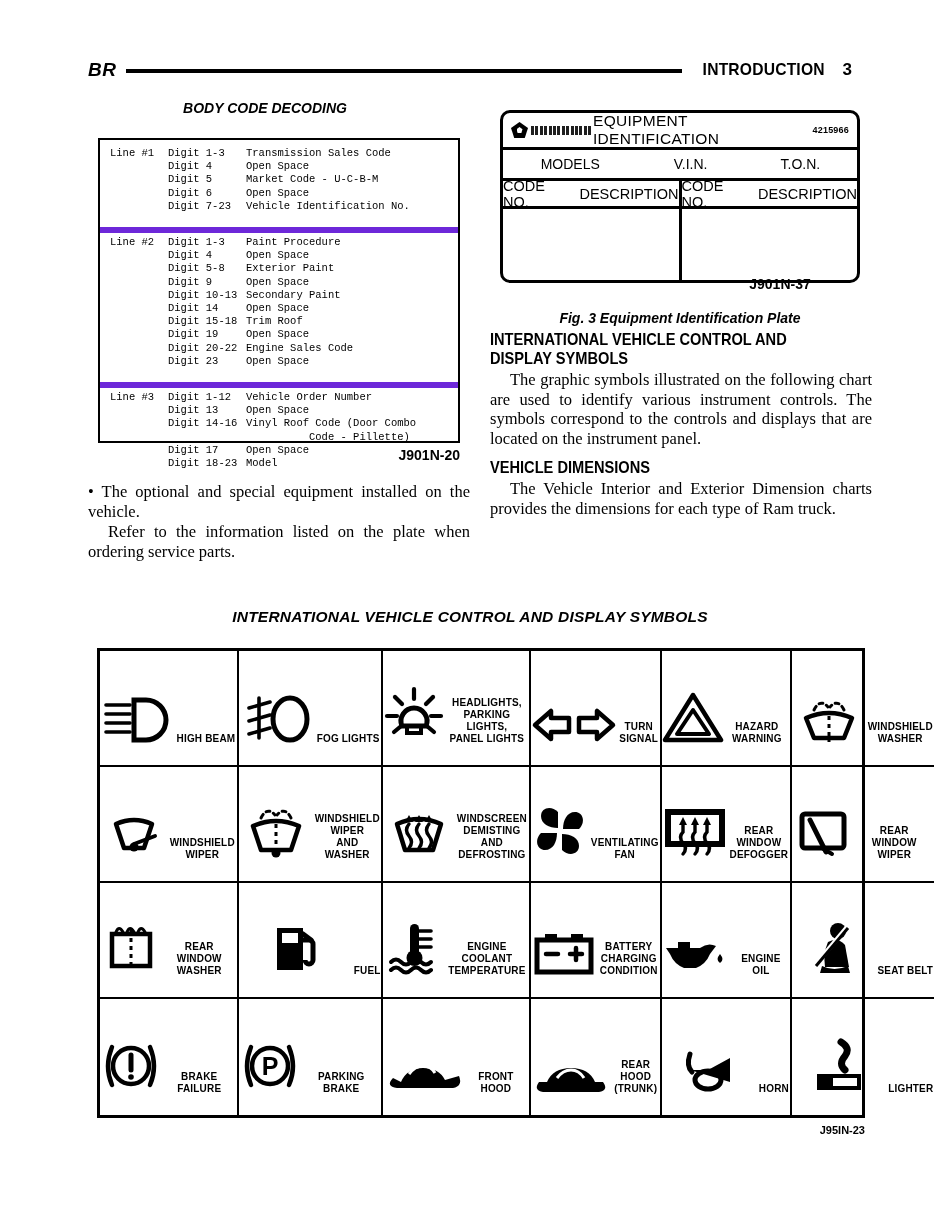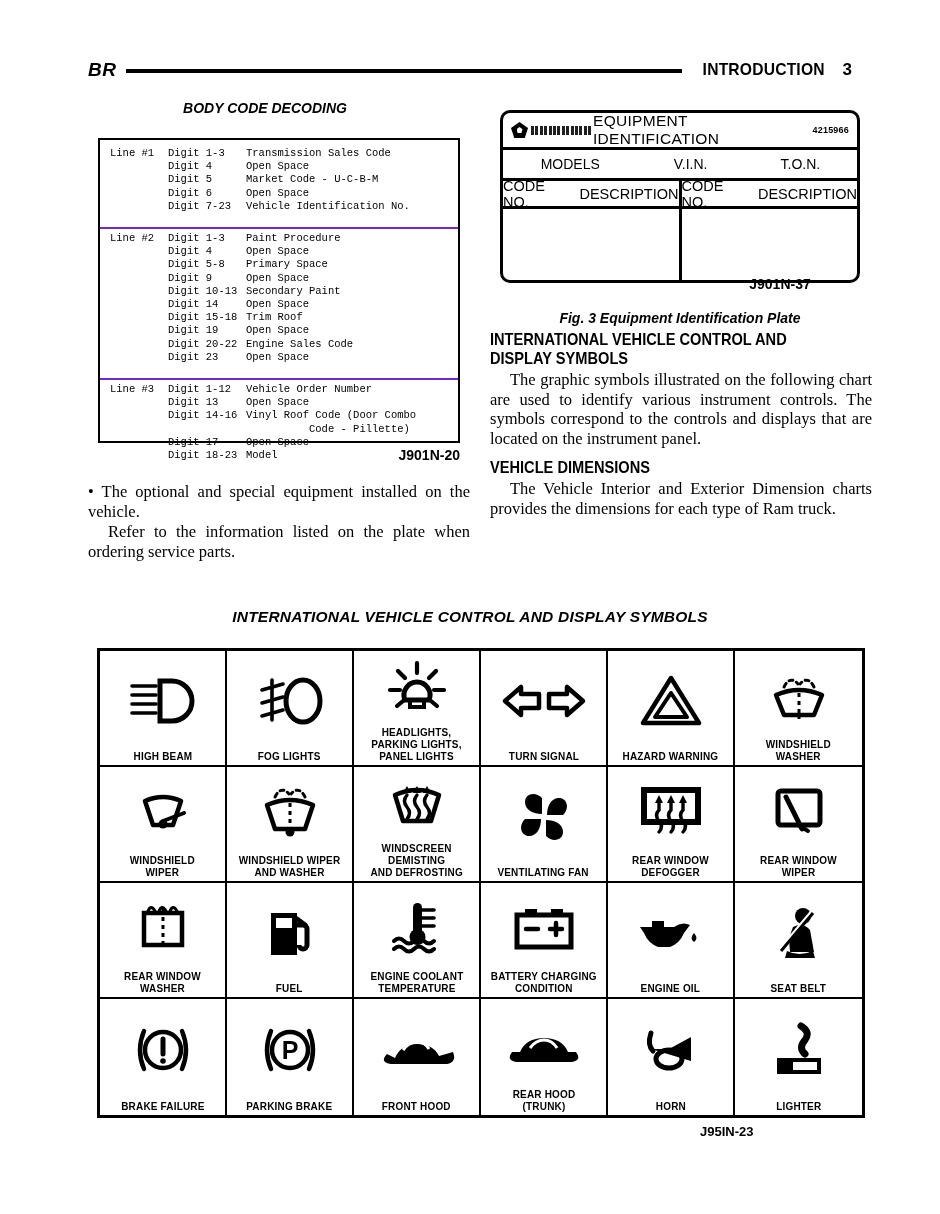--- a/index.html
+++ b/index.html
@@ -30,21 +30,21 @@
   .body-p{font-size:16.5px;line-height:19.5px;text-align:justify;
           text-justify:inter-word;}
   .body-p.ind{text-indent:20px;}
 
   
   #bodycode-title{position:absolute;left:100px;top:100px;width:330px;
                   text-align:center;}
   #bodycode-box{position:absolute;left:98px;top:138px;width:362px;height:305px;
                 border:2px solid #000;box-sizing:border-box;padding:4px 0 0 0;}
   .bc-group{padding:3px 0 14px 10px;}
-  .bc-group+.bc-group{border-top:2px solid #6d28d9;}
+  .bc-group+.bc-group{border-top:6px solid #6d28d9;}
   .bc-row{display:flex;font-family:"Liberation Mono",monospace;
           font-size:10.5px;line-height:13.2px;white-space:pre;}
   .bc-line{width:58px;flex:0 0 58px;}
   .bc-dig{width:78px;flex:0 0 78px;}
   .bc-desc{flex:1;}
   #bodycode-id{position:absolute;left:330px;top:447px;width:130px;
                text-align:right;font-family:"Liberation Sans",sans-serif;
                font-weight:bold;font-size:14px;}
 
   
@@ -91,31 +91,31 @@
 
   
   #chart-title{position:absolute;left:0;top:608px;width:940px;text-align:center;
                font-family:"Liberation Sans",sans-serif;font-weight:bold;
                font-style:italic;font-size:15.5px;letter-spacing:.2px;}
   #symbol-grid{position:absolute;left:97px;top:648px;width:768px;height:470px;
                border:3px solid #000;box-sizing:border-box;
                display:grid;grid-template-columns:repeat(6,1fr);
                grid-template-rows:repeat(4,1fr);}
   .cell{border-right:2px solid #000;border-bottom:2px solid #000;
-        display:flex;flex-direction:column;align-items:center;
-        justify-content:flex-end;padding-bottom:3px;box-sizing:border-box;
+        display:flex;flex-direction:row;align-items:flex-end;
+        justify-content:flex-end;padding-bottom:21px;box-sizing:border-box;
         position:relative;}
   .cell:nth-child(6n){border-right:none;}
   .cell:nth-child(n+19){border-bottom:none;}
   .sym{flex:1;display:flex;align-items:center;justify-content:center;width:100%;}
   .cap{font-family:"Liberation Sans",sans-serif;font-weight:bold;font-size:10.5px;
        line-height:12px;text-align:center;letter-spacing:.2px;
        transform:scaleX(.95);}
-  #chart-id{position:absolute;left:700px;top:1124px;width:165px;text-align:left;
-            font-family:"Liberation Sans",sans-serif;font-weight:bold;font-size:13px;}
+  #chart-id{position:absolute;left:700px;top:1124px;width:165px;text-align:right;
+            font-family:"Liberation Sans",sans-serif;font-weight:bold;font-size:11px;}
   svg{display:block;}
 </style>
 </head>
 <body>
 
 <div class="page">
 
   <div id="header">
     <span class="hdr-txt">BR</span>
     <span class="rule"></span>
@@ -128,21 +128,21 @@
       <div class="bc-group">
         <div class="bc-row"><span class="bc-line">Line #1</span><span class="bc-dig">Digit 1-3</span><span class="bc-desc">Transmission Sales Code</span></div>
         <div class="bc-row"><span class="bc-line"></span><span class="bc-dig">Digit 4</span><span class="bc-desc">Open Space</span></div>
         <div class="bc-row"><span class="bc-line"></span><span class="bc-dig">Digit 5</span><span class="bc-desc">Market Code - U-C-B-M</span></div>
         <div class="bc-row"><span class="bc-line"></span><span class="bc-dig">Digit 6</span><span class="bc-desc">Open Space</span></div>
         <div class="bc-row"><span class="bc-line"></span><span class="bc-dig">Digit 7-23</span><span class="bc-desc">Vehicle Identification No.</span></div>
       </div>
       <div class="bc-group">
         <div class="bc-row"><span class="bc-line">Line #2</span><span class="bc-dig">Digit 1-3</span><span class="bc-desc">Paint Procedure</span></div>
         <div class="bc-row"><span class="bc-line"></span><span class="bc-dig">Digit 4</span><span class="bc-desc">Open Space</span></div>
-        <div class="bc-row"><span class="bc-line"></span><span class="bc-dig">Digit 5-8</span><span class="bc-desc">Primary Space</span></div>
+        <div class="bc-row"><span class="bc-line"></span><span class="bc-dig">Digit 5-8</span><span class="bc-desc">Exterior Paint</span></div>
         <div class="bc-row"><span class="bc-line"></span><span class="bc-dig">Digit 9</span><span class="bc-desc">Open Space</span></div>
         <div class="bc-row"><span class="bc-line"></span><span class="bc-dig">Digit 10-13</span><span class="bc-desc">Secondary Paint</span></div>
         <div class="bc-row"><span class="bc-line"></span><span class="bc-dig">Digit 14</span><span class="bc-desc">Open Space</span></div>
         <div class="bc-row"><span class="bc-line"></span><span class="bc-dig">Digit 15-18</span><span class="bc-desc">Trim Roof</span></div>
         <div class="bc-row"><span class="bc-line"></span><span class="bc-dig">Digit 19</span><span class="bc-desc">Open Space</span></div>
         <div class="bc-row"><span class="bc-line"></span><span class="bc-dig">Digit 20-22</span><span class="bc-desc">Engine Sales Code</span></div>
         <div class="bc-row"><span class="bc-line"></span><span class="bc-dig">Digit 23</span><span class="bc-desc">Open Space</span></div>
       </div>
       <div class="bc-group">
         <div class="bc-row"><span class="bc-line">Line #3</span><span class="bc-dig">Digit 1-12</span><span class="bc-desc">Vehicle Order Number</span></div>

